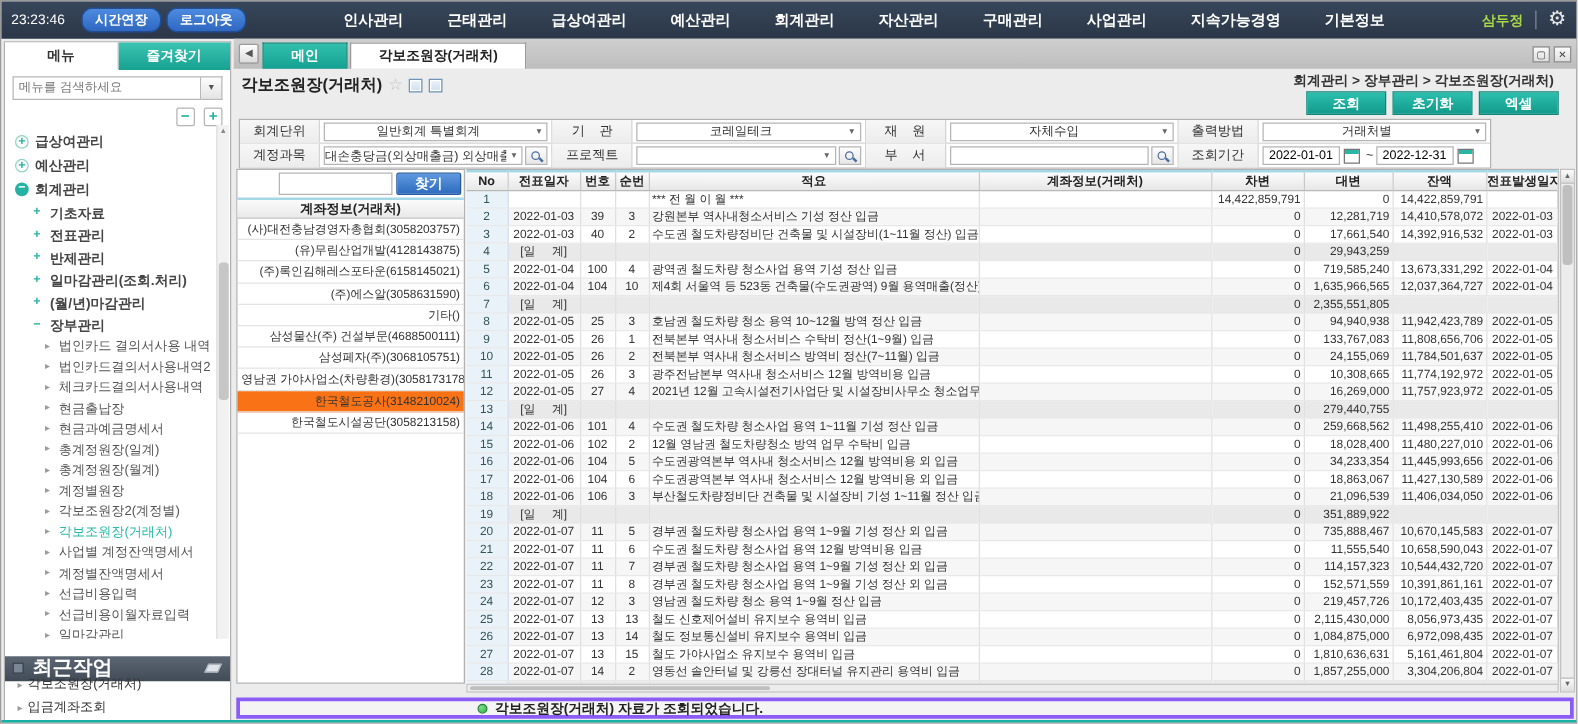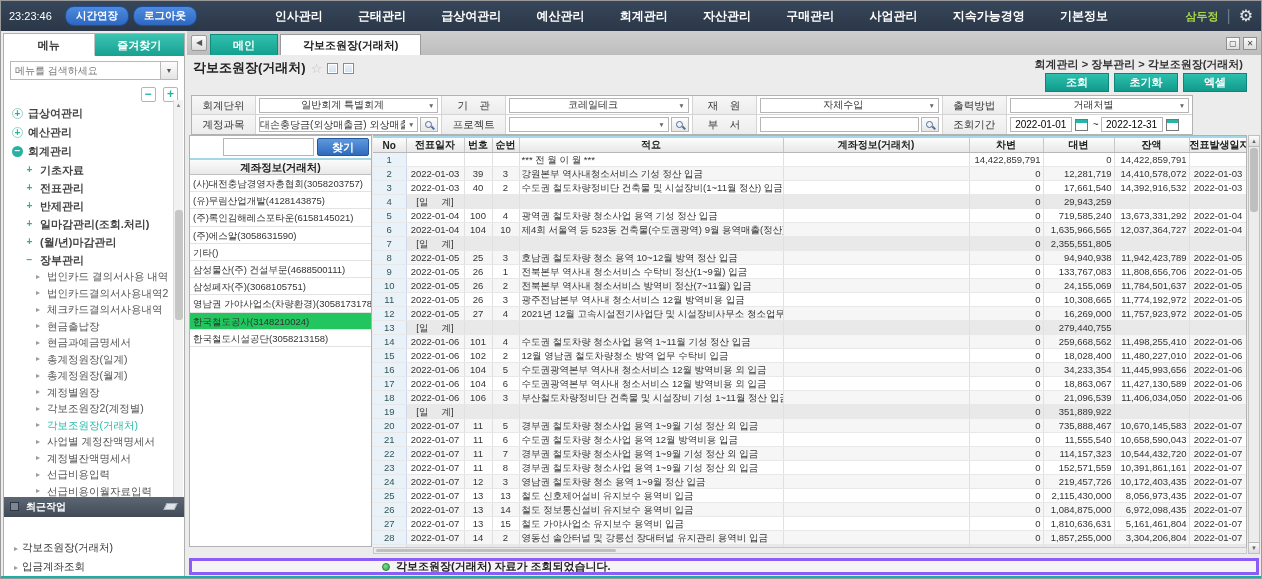--- a/index.html
+++ b/index.html
@@ -39,21 +39,21 @@
   .ti.p,.ti.m{color:#24b3a2;font-weight:bold;}
   .ti.a{color:#9a9a9a;font-size:8px;width:8px;}
   .ti.cp::before{content:"+";}
   .ti.cm::before{content:"\2212";}
   .ti.p::before{content:"+";}
   .ti.m::before{content:"\2212";}
   .ti.a::before{content:"\25B8";}
   #side-scroll{position:absolute;right:1px;top:66px;bottom:66px;width:10px;background:#f1f1f1;border-left:1px solid #ddd;}
   #side-scroll .ar{height:10px;font-size:6px;color:#888;text-align:center;line-height:10px;cursor:pointer;}
   #side-scroll .thumb{position:absolute;left:1px;top:110px;width:8px;height:110px;background:#c6c6c6;border-radius:3px;cursor:pointer;}
-  #recent-bar{position:absolute;left:0;bottom:60px;width:180px;height:20px;background:linear-gradient(#5d6774,#414b57);color:#fff;font-size:10px;font-weight:bold;line-height:20px;padding-left:22px;}
+  #recent-bar{position:absolute;left:0;bottom:32px;width:180px;height:20px;background:linear-gradient(#5d6774,#414b57);color:#fff;font-size:16px;font-weight:bold;line-height:20px;padding-left:22px;}
   #recent-bar .sq{position:absolute;left:6px;top:5px;width:9px;height:9px;background:#7b8694;border:1px solid #2e3844;}
   #recent-bar .eraser{position:absolute;right:8px;top:6px;width:11px;height:7px;background:#dfe3e8;transform:skewX(-25deg);border:1px solid #aab2bc;cursor:pointer;}
   #recent-list{position:absolute;left:0;bottom:0;width:180px;height:42px;padding-top:3px;}
   #recent-list .rrow{font-size:10.5px;color:#333;padding-left:10px;height:19px;line-height:19px;cursor:pointer;white-space:nowrap;}
   #recent-list .rrow::before{content:"\25B8";color:#9a9a9a;font-size:8px;margin-right:4px;}
 
   
   #tabstrip{position:absolute;left:186px;top:30px;width:1076px;height:24px;background:linear-gradient(#cfcfcf,#bdbdbd);display:flex;align-items:flex-end;}
   #backbtn{width:16px;height:16px;margin:0 3px 4px 4px;background:linear-gradient(#fdfdfd,#dcdcdc);border:1px solid #9b9b9b;border-radius:2px;font-size:8px;color:#555;text-align:center;line-height:14px;cursor:pointer;}
   .mtab{height:21px;line-height:21px;font-size:11px;font-weight:bold;padding:0 22px;cursor:pointer;}
@@ -88,23 +88,23 @@
   .dtxt{width:62px;border:1px solid #b5b5b5;height:15px;font-size:10px;text-align:center;line-height:14px;background:#fff;}
   .cal{width:13px;height:12px;border:1px solid #777;background:linear-gradient(#28b7a7 0 3px,#fff 3px);margin:0 3px;cursor:pointer;flex:none;}
   .tilde{font-size:10px;color:#333;margin:0 2px;}
 
   
   #leftpanel{position:absolute;left:188px;top:134px;width:183px;height:412px;background:#fff;border:1px solid #b2b2b2;}
   #findrow{display:flex;padding:2px;height:22px;margin-left:31px;}
   #findrow input{flex:1;border:1px solid #b5b5b5;font-size:10px;padding:0 3px;min-width:0;}
   #findbtn{width:52px;height:18px;margin-left:3px;background:linear-gradient(#5e98de,#2f6bbd);border:1px solid #2457a0;border-radius:2px;color:#fff;font-size:11px;font-weight:bold;line-height:16px;text-align:center;cursor:pointer;flex:none;}
   #acct-header{height:17px;background:linear-gradient(#fbfbfb,#e9e9e9);border-top:2px solid #a5d8e6;border-bottom:1px solid #c0c0c0;font-size:10.5px;font-weight:bold;text-align:center;line-height:15px;color:#222;}
-  #acct-list{list-style:none;margin:0;padding:0;}
+  #acct-list{list-style:none;margin:0;padding:0;text-align:right;}
   #acct-list li{height:17.2px;line-height:17px;font-size:9.5px;color:#333;padding:0 3px;border-bottom:1px solid #e3e3e3;white-space:nowrap;overflow:hidden;cursor:pointer;}
-  #acct-list li.selected{background:#22c55e;}
+  #acct-list li.selected{background:#f97316;}
 
   
   #grid{position:absolute;left:372px;top:134px;width:874px;height:419px;background:#fff;border:1px solid #b2b2b2;border-left:none;overflow:hidden;}
   #grid table{border-collapse:collapse;table-layout:fixed;width:874px;}
   #grid th{height:15px;background:linear-gradient(#fcfcfc,#e7e7e7);border-top:2px solid #a5d8e6;border-right:1px solid #c8c8c8;border-bottom:1px solid #b8b8b8;font-size:10px;font-weight:bold;color:#222;padding:0;white-space:nowrap;overflow:hidden;}
   #grid td{height:13px;border-right:1px solid #e0e0e0;border-bottom:1px solid #e8e8e8;font-size:9.5px;color:#333;padding:0 2px;white-space:nowrap;overflow:hidden;line-height:13px;}
   #grid td:nth-child(1){background:#e9f1f9;text-align:center;color:#355;border-right:1px solid #cdd9e6;}
   #grid td:nth-child(2),#grid td:nth-child(3),#grid td:nth-child(4),#grid td:nth-child(10){text-align:center;}
   #grid td:nth-child(7),#grid td:nth-child(8),#grid td:nth-child(9){text-align:right;}
   #grid tbody tr{cursor:pointer;}

